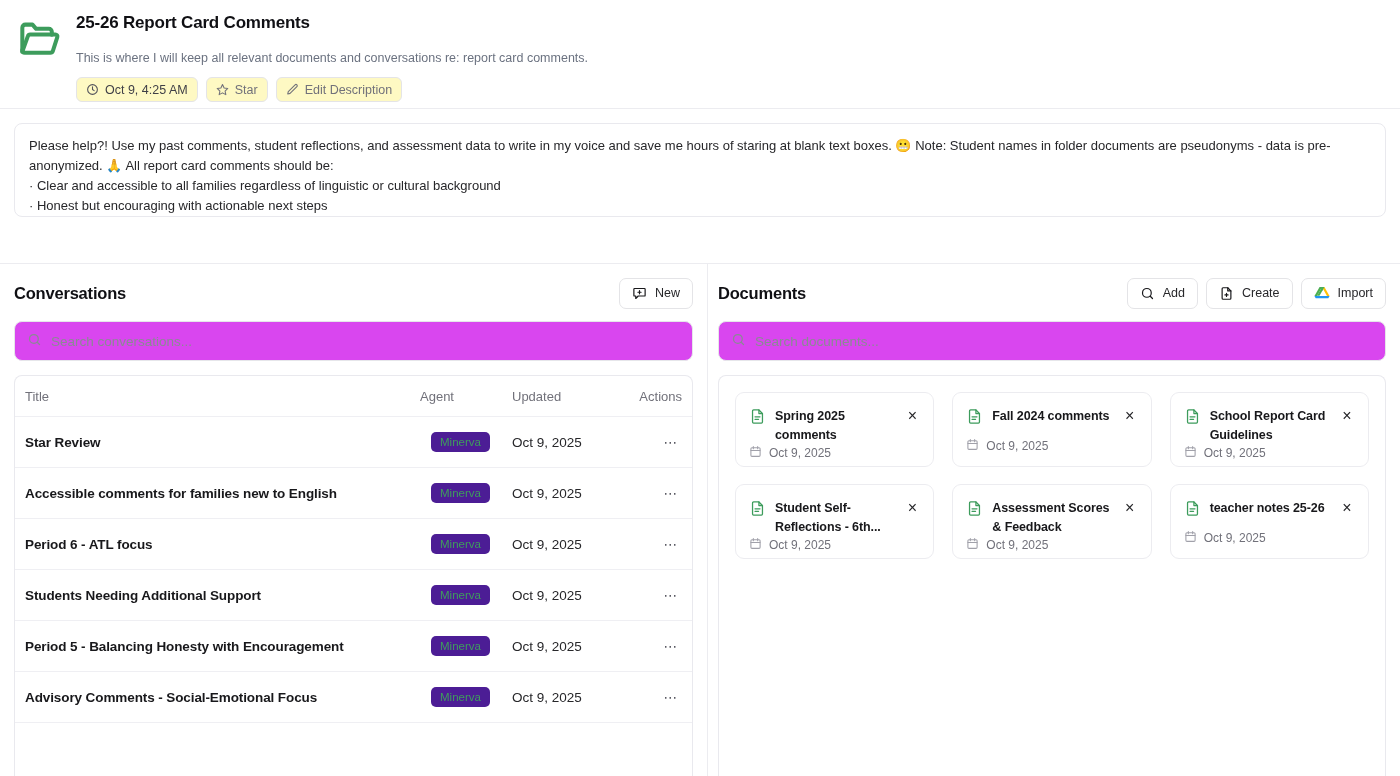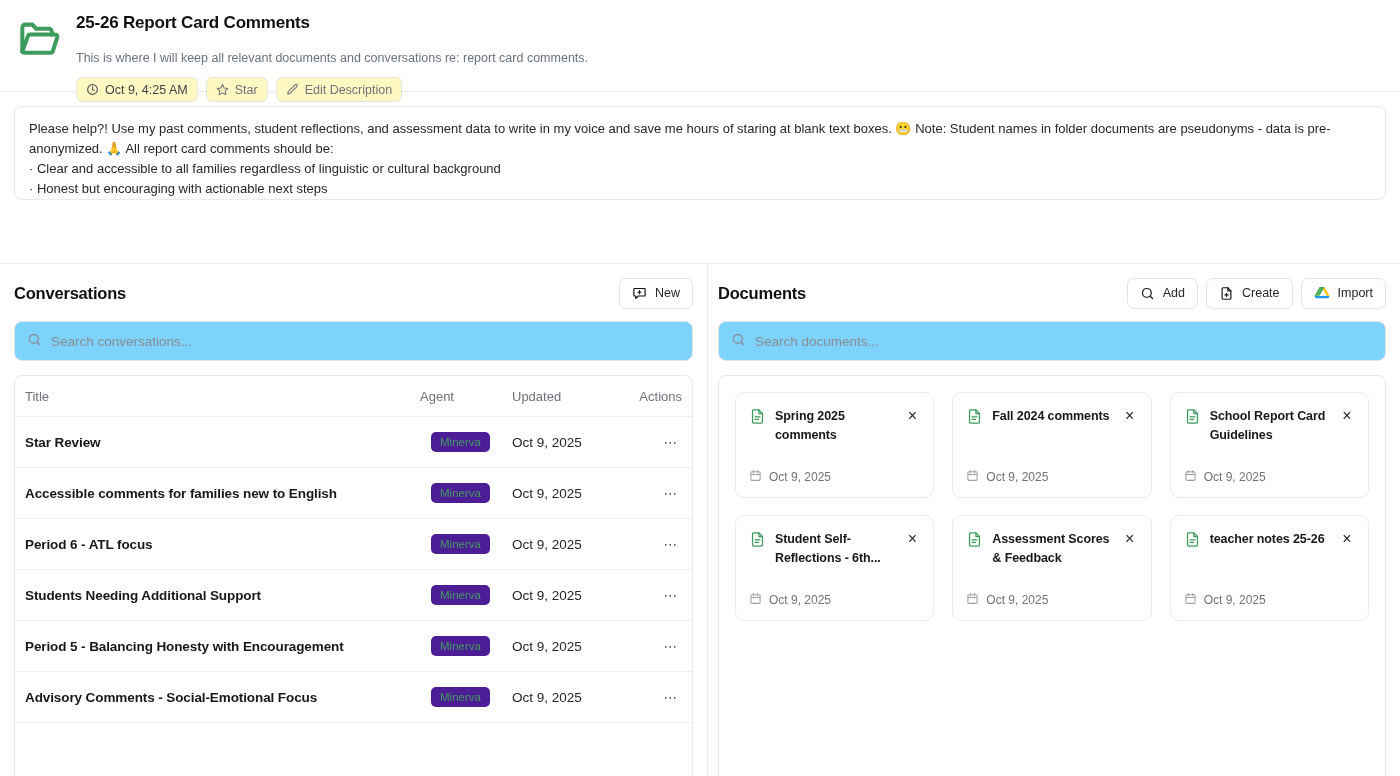--- a/index.html
+++ b/index.html
@@ -10,21 +10,21 @@
     color: #18181b;
     overflow: hidden;
   }
 
   
   .folder-header {
     display: flex;
     align-items: flex-start;
     gap: 14px;
     padding: 10px 16px 12px 16px;
-    height: 92px;
+    height: 109px;
     border-bottom: 1px solid #ececf0;
   }
   .folder-icon { flex: 0 0 auto; margin-top: 6px; }
   .header-text { flex: 1 1 auto; min-width: 0; padding-top: 2px; }
   .folder-title {
     font-size: 17px; font-weight: bold; letter-spacing: -0.2px;
     color: #101014; line-height: 22px;
   }
   .folder-desc {
     font-size: 12.5px; color: #6b7280; margin-top: 16px; line-height: 17px;
@@ -92,21 +92,21 @@
     background: #fff; height: 31px; padding: 0 12px;
     font-size: 12.5px; color: #27272a; white-space: nowrap;
     cursor: pointer;
   }
   .btn svg { display: block; }
 
   
   .search {
     display: flex; align-items: center; gap: 9px;
     border: 1px solid #e6e6ea; border-radius: 8px;
-    background: #7dd3fc; height: 40px; padding: 0 12px;
+    background: #d946ef; height: 40px; padding: 0 12px;
     margin-bottom: 14px;
   }
   .search input {
     border: 0; outline: 0; flex: 1 1 auto;
     font-size: 13.5px; color: #18181b;
     font-family: inherit; background: transparent;
   }
   .search input::placeholder { color: #8a8a93; }
 
   
@@ -155,21 +155,21 @@
   .docs-grid {
     display: grid;
     grid-template-columns: repeat(3, 1fr);
     gap: 17px 18px;
     align-content: start;
   }
   .doc-card {
     border: 1px solid #ececf0; border-radius: 9px;
     background: #fff;
     padding: 14px 13px 12px 13px;
-    height: 106px;
+    height: 75px;
     display: flex; flex-direction: column; justify-content: space-between;
     cursor: pointer;
   }
   .doc-top { display: flex; align-items: flex-start; gap: 9px; }
   .doc-name {
     flex: 1 1 auto; min-width: 0;
     font-size: 12.5px; font-weight: bold; color: #18181b;
     line-height: 19px; letter-spacing: -0.1px;
   }
   .doc-x {

